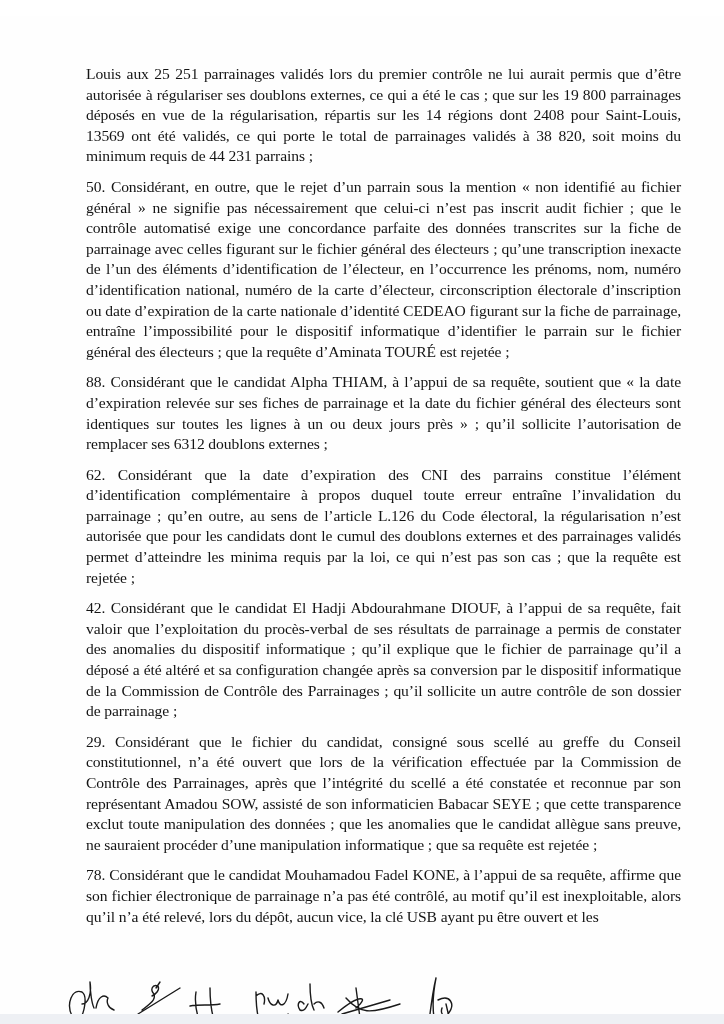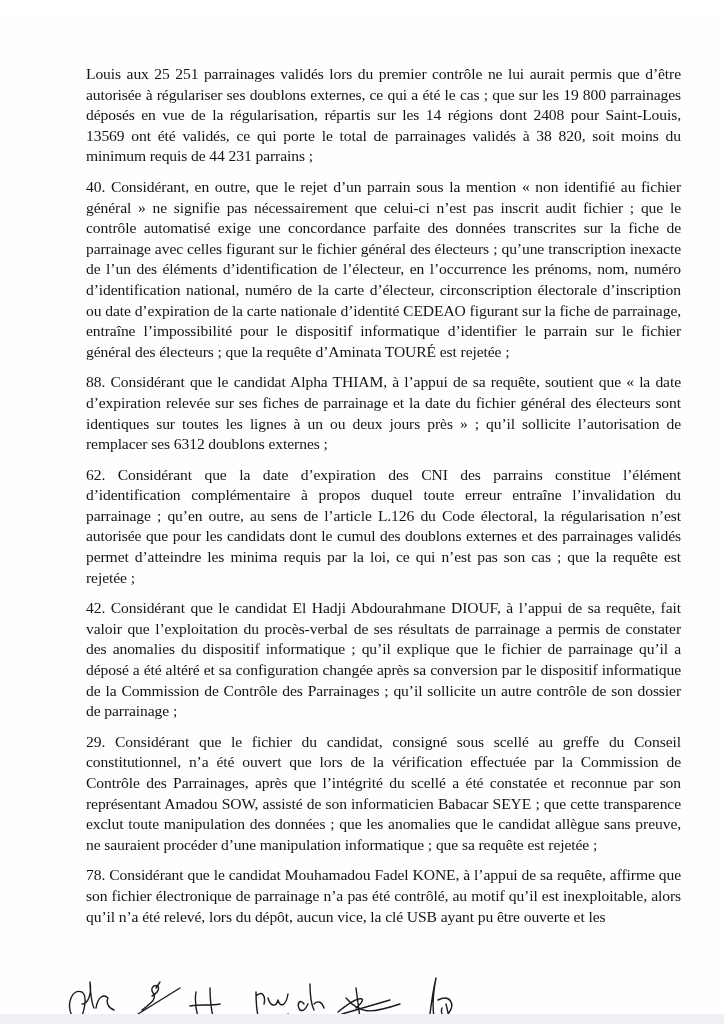--- a/index.html
+++ b/index.html
@@ -55,42 +55,42 @@
   </style>
 </head>
 <body>
 
 <div class="page">
   <div class="text-block">
     <p class="para first">
       <span>Louis aux 25 251 parrainages validés lors du premier contrôle ne lui aurait permis que d’être autorisée à régulariser ses doublons externes, ce qui a été le cas ; que sur les 19 800 parrainages déposés en vue de la régularisation, répartis sur les 14 régions dont 2408 pour Saint-Louis, 13569 ont été validés, ce qui porte le total de parrainages validés à 38 820, soit moins du minimum requis de 44 231 parrains ;</span>
     </p>
     <p class="para">
-      <span class="num">40.</span>
+      <span class="num">50.</span>
       <span>Considérant, en outre, que le rejet d’un parrain sous la mention « non identifié au fichier général » ne signifie pas nécessairement que celui-ci n’est pas inscrit audit fichier ; que le contrôle automatisé exige une concordance parfaite des données transcrites sur la fiche de parrainage avec celles figurant sur le fichier général des électeurs ; qu’une transcription inexacte de l’un des éléments d’identification de l’électeur, en l’occurrence les prénoms, nom, numéro d’identification national, numéro de la carte d’électeur, circonscription électorale d’inscription ou date d’expiration de la carte nationale d’identité CEDEAO figurant sur la fiche de parrainage, entraîne l’impossibilité pour le dispositif informatique d’identifier le parrain sur le fichier général des électeurs ; que la requête d’Aminata TOURÉ est rejetée ;</span>
     </p>
     <p class="para">
       <span class="num">88.</span>
       <span>Considérant que le candidat Alpha THIAM, à l’appui de sa requête, soutient que « la date d’expiration relevée sur ses fiches de parrainage et la date du fichier général des électeurs sont identiques sur toutes les lignes à un ou deux jours près » ; qu’il sollicite l’autorisation de remplacer ses 6312 doublons externes ;</span>
     </p>
     <p class="para">
       <span class="num">62.</span>
       <span>Considérant que la date d’expiration des CNI des parrains constitue l’élément d’identification complémentaire à propos duquel toute erreur entraîne l’invalidation du parrainage ; qu’en outre, au sens de l’article L.126 du Code électoral, la régularisation n’est autorisée que pour les candidats dont le cumul des doublons externes et des parrainages validés permet d’atteindre les minima requis par la loi, ce qui n’est pas son cas ; que la requête est rejetée ;</span>
     </p>
     <p class="para">
       <span class="num">42.</span>
       <span>Considérant que le candidat El Hadji Abdourahmane DIOUF, à l’appui de sa requête, fait valoir que l’exploitation du procès-verbal de ses résultats de parrainage a permis de constater des anomalies du dispositif informatique ; qu’il explique que le fichier de parrainage qu’il a déposé a été altéré et sa configuration changée après sa conversion par le dispositif informatique de la Commission de Contrôle des Parrainages ; qu’il sollicite un autre contrôle de son dossier de parrainage ;</span>
     </p>
     <p class="para">
       <span class="num">29.</span>
       <span>Considérant que le fichier du candidat, consigné sous scellé au greffe du Conseil constitutionnel, n’a été ouvert que lors de la vérification effectuée par la Commission de Contrôle des Parrainages, après que l’intégrité du scellé a été constatée et reconnue par son représentant Amadou SOW, assisté de son informaticien Babacar SEYE ; que cette transparence exclut toute manipulation des données ; que les anomalies que le candidat allègue sans preuve, ne sauraient procéder d’une manipulation informatique ; que sa requête est rejetée ;</span>
     </p>
     <p class="para">
       <span class="num">78.</span>
-      <span>Considérant que le candidat Mouhamadou Fadel KONE, à l’appui de sa requête, affirme que son fichier électronique de parrainage n’a pas été contrôlé, au motif qu’il est inexploitable, alors qu’il n’a été relevé, lors du dépôt, aucun vice, la clé USB ayant pu être ouverte et les</span>
+      <span>Considérant que le candidat Mouhamadou Fadel KONE, à l’appui de sa requête, affirme que son fichier électronique de parrainage n’a pas été contrôlé, au motif qu’il est inexploitable, alors qu’il n’a été relevé, lors du dépôt, aucun vice, la clé USB ayant pu être ouvert et les</span>
     </p>
   </div>
 
   <div class="signatures">
     <svg viewBox="0 0 600 60" fill="none" stroke="#1a1a1a" stroke-width="1.4" stroke-linecap="round" stroke-linejoin="round">
 
       <path d="M12 42 C 6 30, 12 14, 22 18 C 28 22, 24 40, 20 44 M22 30 C 28 30, 32 20, 30 8 C 30 18, 32 30, 34 34 M36 34 C 38 22, 44 20, 48 24 C 46 28, 48 34, 54 36"></path>
 
       <path d="M78 40 L 120 14 M82 36 C 90 30, 96 26, 94 20 C 90 16, 92 10, 98 12 C 100 16, 96 20, 92 22 M96 14 L 100 8"></path>
 

